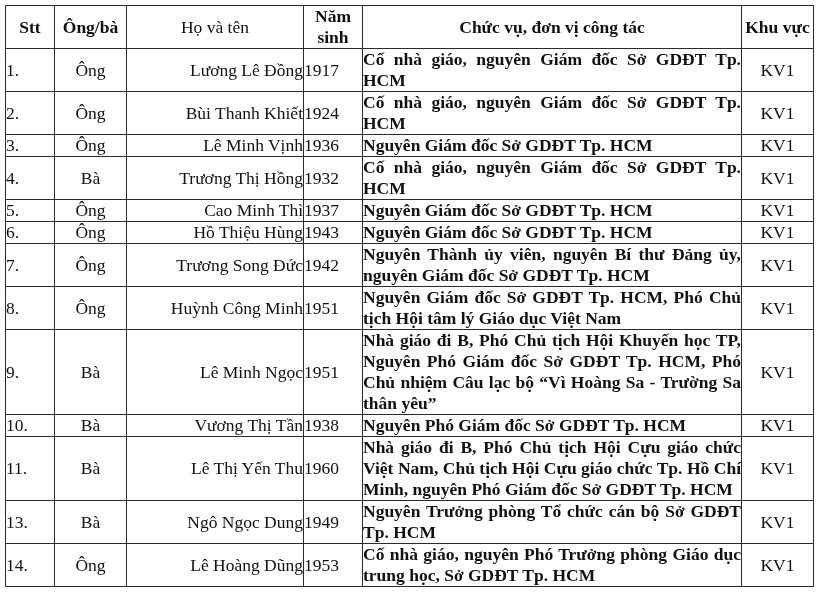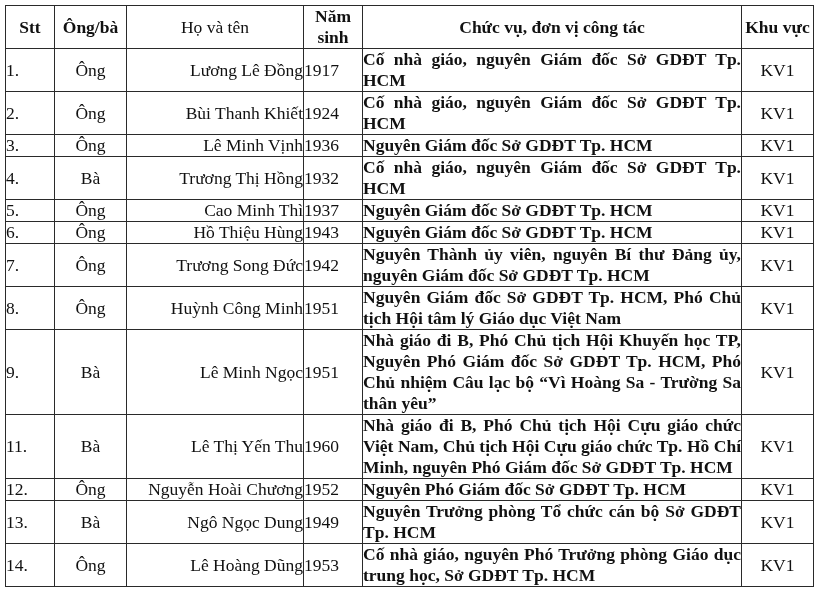--- a/index.html
+++ b/index.html
@@ -145,38 +145,38 @@
 
   <tr style="height: 85px;">
     <td class="c-stt">9.</td>
     <td class="c-title">Bà</td>
     <td class="c-name">Lê Minh Ngọc</td>
     <td class="c-year">1951</td>
     <td class="c-pos">Nhà giáo đi B, Phó Chủ tịch Hội Khuyến học TP, Nguyên Phó Giám đốc Sở GDĐT Tp. HCM, Phó Chủ nhiệm Câu lạc bộ “Vì Hoàng Sa - Trường Sa thân yêu”</td>
     <td class="c-area">KV1</td>
   </tr>
 
+  <tr style="height: 21px;">
+    <td class="c-stt">10.</td>
+    <td class="c-title">Bà</td>
+    <td class="c-name">Vương Thị Tần</td>
+    <td class="c-year">1938</td>
+    <td class="c-pos">Nguyên Phó Giám đốc Sở GDĐT Tp. HCM</td>
+    <td class="c-area">KV1</td>
+  </tr>
 
   <tr style="height: 64px;">
     <td class="c-stt">11.</td>
     <td class="c-title">Bà</td>
     <td class="c-name">Lê Thị Yến Thu</td>
     <td class="c-year">1960</td>
     <td class="c-pos">Nhà giáo đi B, Phó Chủ tịch Hội Cựu giáo chức Việt Nam, Chủ tịch Hội Cựu giáo chức Tp. Hồ Chí Minh, nguyên Phó Giám đốc Sở GDĐT Tp. HCM</td>
     <td class="c-area">KV1</td>
   </tr>
 
-  <tr style="height: 22px;">
-    <td class="c-stt">12.</td>
-    <td class="c-title">Ông</td>
-    <td class="c-name">Nguyễn Hoài Chương</td>
-    <td class="c-year">1952</td>
-    <td class="c-pos">Nguyên Phó Giám đốc Sở GDĐT Tp. HCM</td>
-    <td class="c-area">KV1</td>
-  </tr>
 
   <tr style="height: 43px; margin-top: 32px;">
     <td class="c-stt">13.</td>
     <td class="c-title">Bà</td>
     <td class="c-name">Ngô Ngọc Dung</td>
     <td class="c-year">1949</td>
     <td class="c-pos">Nguyên Trưởng phòng Tổ chức cán bộ Sở GDĐT Tp. HCM</td>
     <td class="c-area">KV1</td>
   </tr>
 

